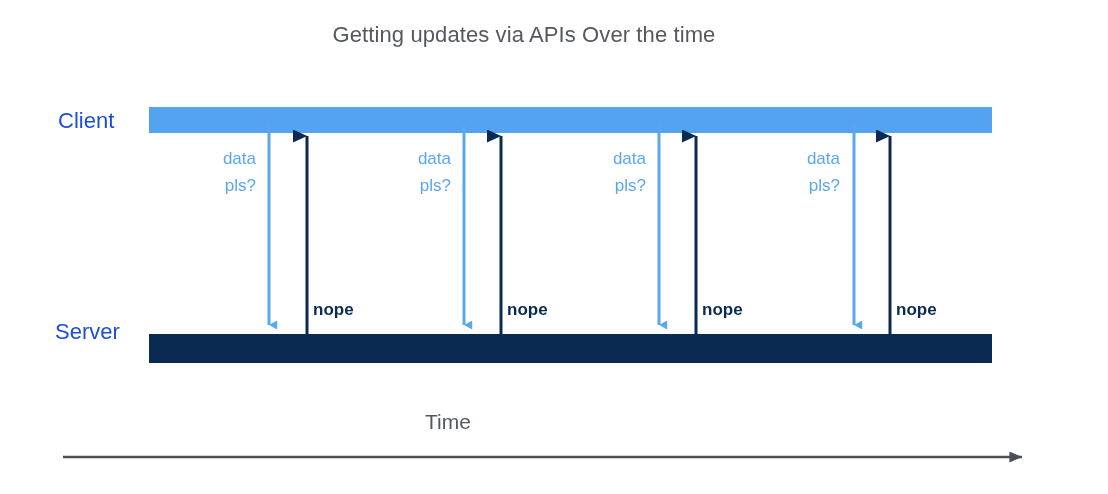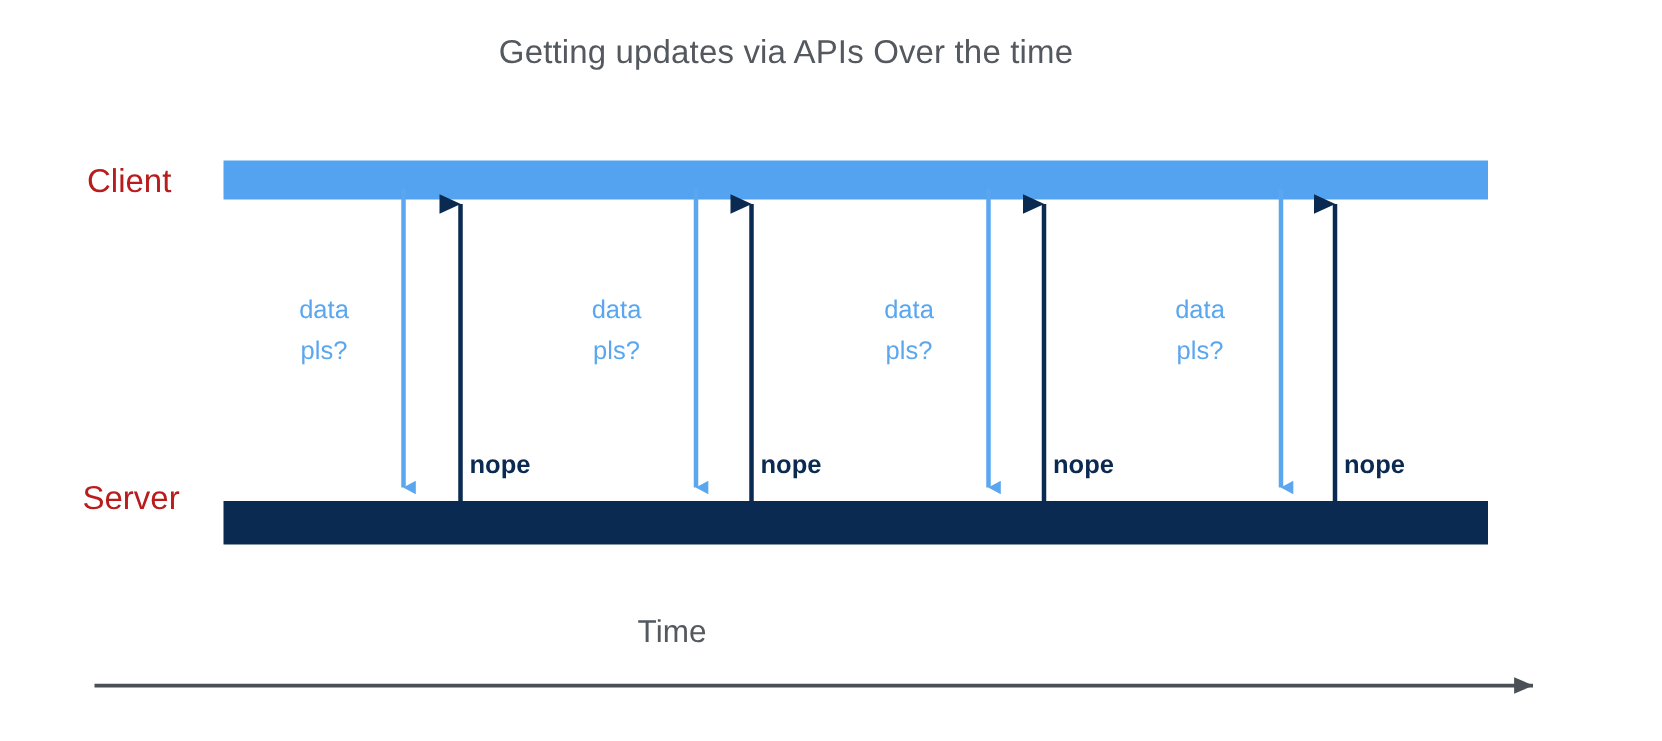--- a/index.html
+++ b/index.html
@@ -25,21 +25,21 @@
     top: 22px;
     width: 1048px;
     text-align: center;
     font-size: 22px;
     color: #54595f;
     letter-spacing: 0.1px;
   }
   .lane-label {
     position: absolute;
     font-size: 22px;
-    color: #b91c1c;
+    color: #1d4ed8;
     white-space: nowrap;
   }
   #client-label {
     left: 58px;
     top: 108px;
   }
   #server-label {
     left: 55px;
     top: 319px;
   }
@@ -61,26 +61,25 @@
   .arrow-svg {
     position: absolute;
     top: 0;
     left: 0;
     width: 1108px;
     height: 494px;
     overflow: visible;
   }
   .req-label {
     position: absolute;
-    text-align: center;
+    text-align: right;
     font-size: 17px;
     line-height: 27px;
     color: #5ba7ef;
     white-space: nowrap;
-    margin-top: 48px;
   }
   .req-label span {
     display: block;
   }
   .resp-label {
     position: absolute;
     font-size: 17px;
     color: #0b2a51;
     white-space: nowrap;
     font-weight: bold;

